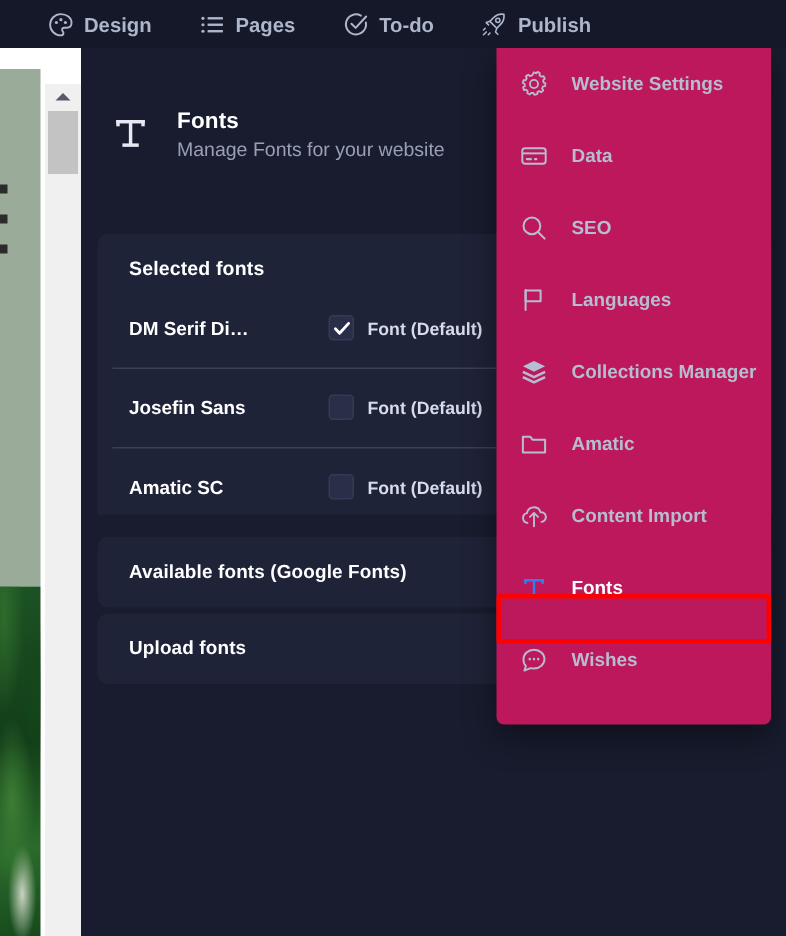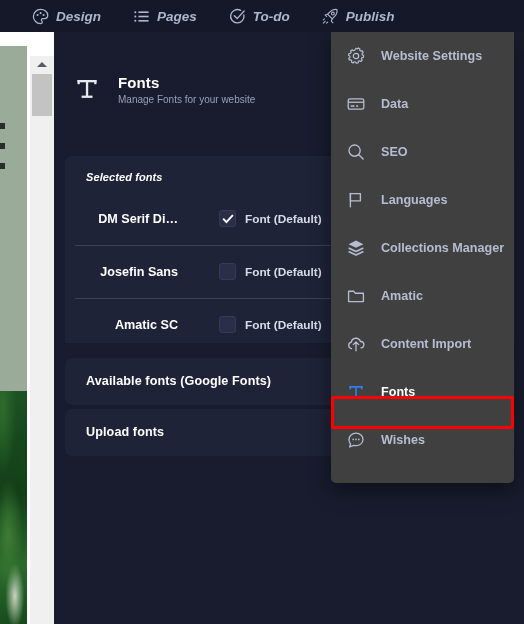--- a/index.html
+++ b/index.html
@@ -10,21 +10,20 @@
     position:relative;
     -webkit-font-smoothing:antialiased;
   }
 
   
   #topnav {
     position:absolute; left:0; top:0; width:524px; height:32px;
     background:#141829;
     display:flex; align-items:center;
     z-index:40;
-    font-style:italic;
   }
   .nav-item {
     display:flex; align-items:center; gap:7px;
     height:32px; padding:0 0 0 0;
     color:#aeb6cc; font-size:13.5px; font-weight:bold;
     cursor:pointer; white-space:nowrap;
   }
   .nav-item .nav-ico { display:flex; align-items:center; justify-content:center; width:17px; height:17px; }
   .nav-item .nav-ico svg { display:block; }
   #nav-design  { margin-left:32px; }
@@ -86,45 +85,45 @@
   }
 
   
   #panel-head {
     position:absolute; left:0; top:28px; width:470px; height:58px;
     display:flex; align-items:center; padding-left:18px; gap:16px;
   }
   #tt-icon { width:30px; height:30px; display:flex; align-items:center; justify-content:center; }
   #panel-head .htxt { display:flex; flex-direction:column; gap:3px; }
   #panel-title { color:#ffffff; font-size:15px; font-weight:bold; letter-spacing:.1px; }
-  #panel-sub   { color:#97a0b8; font-size:10px; }
+  #panel-sub   { color:#97a0b8; font-size:13px; }
 
   
   .section-card {
     position:absolute; left:11px; width:450px;
     background:#1f2338;
   }
   #card-selected { top:124px; height:187px; border-radius:7px 7px 0 0; }
   #card-available{ top:326px; height:47px; border-radius:7px; cursor:pointer; }
   #card-upload   { top:377px; height:47px; border-radius:7px; cursor:pointer; }
 
   .section-title {
-    color:#ffffff; font-size:11px; font-weight:bold;
-    padding:15px 0 0 21px; letter-spacing:.1px;font-style:italic;
+    color:#ffffff; font-size:13px; font-weight:bold;
+    padding:15px 0 0 21px; letter-spacing:.1px;
   }
   .bar-title {
     color:#ffffff; font-size:12.6px; font-weight:bold;
     padding-left:21px; line-height:47px; letter-spacing:.1px;
   }
 
   
   #font-rows { position:absolute; left:11px; top:160px; width:450px; }
   .font-row {
     position:relative; height:53px; display:flex; align-items:center;
-    padding-left:21px; gap:0;text-align:right;
+    padding-left:21px; gap:0;
   }
   .font-row + .font-row::before {
     content:""; position:absolute; left:10px; right:10px; top:0;
     height:1px; background:#3a4058;
   }
   .f-name {
     color:#ffffff; font-size:12.6px; font-weight:bold;
     width:92px; white-space:nowrap; overflow:hidden;
   }
   .cb-group { display:flex; align-items:center; gap:9px; margin-left:4px;padding-left:37px; }
@@ -135,21 +134,21 @@
     display:flex; align-items:center; justify-content:center;
     flex:0 0 auto;
   }
   .cbox .ck { display:none; }
   .cbox.on .ck { display:block; }
   .cb-label { color:#d7dcea; font-size:11.8px; font-weight:bold; white-space:nowrap; }
 
   
   #more-menu {
     position:absolute; left:331px; top:32px; width:183px; height:451px;
-    background:#404040; z-index:30;
+    background:#be185d; z-index:30;
     border-radius:0 0 5px 5px;
     box-shadow:0 8px 22px rgba(0,0,0,.45);
     overflow:hidden;
   }
   .menu-item {
     height:48px; display:flex; align-items:center; gap:14px;
     padding-left:14px; cursor:pointer;
   }
   .menu-item .m-ico {
     width:22px; height:22px; display:flex; align-items:center; justify-content:center;

